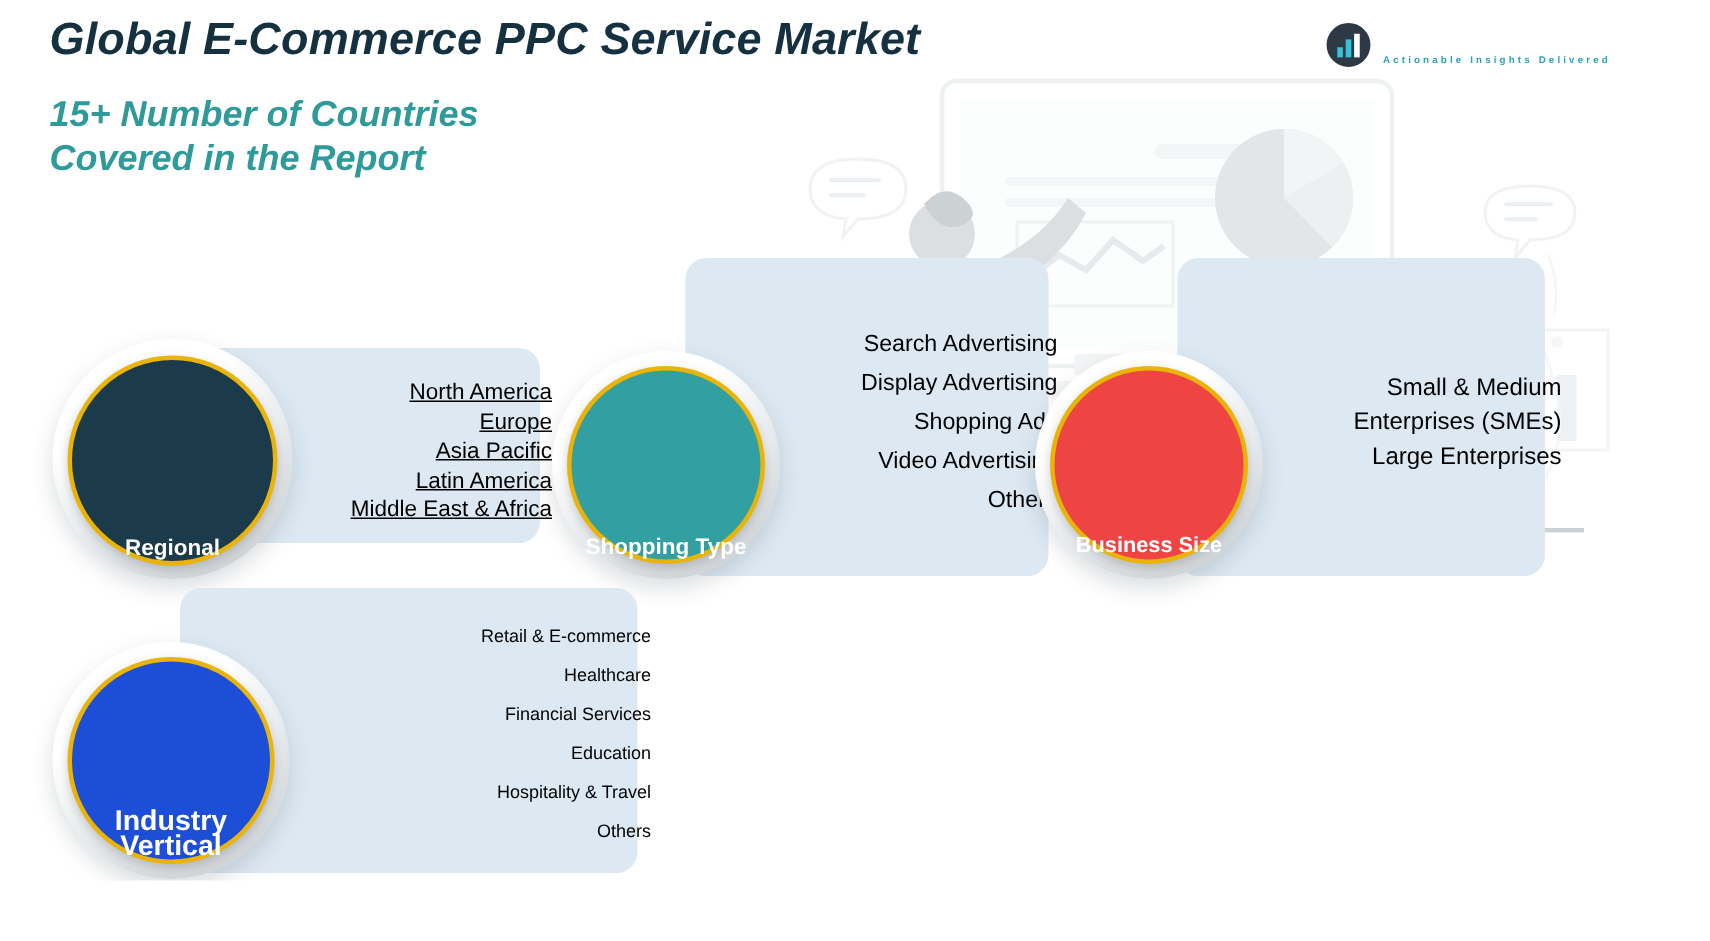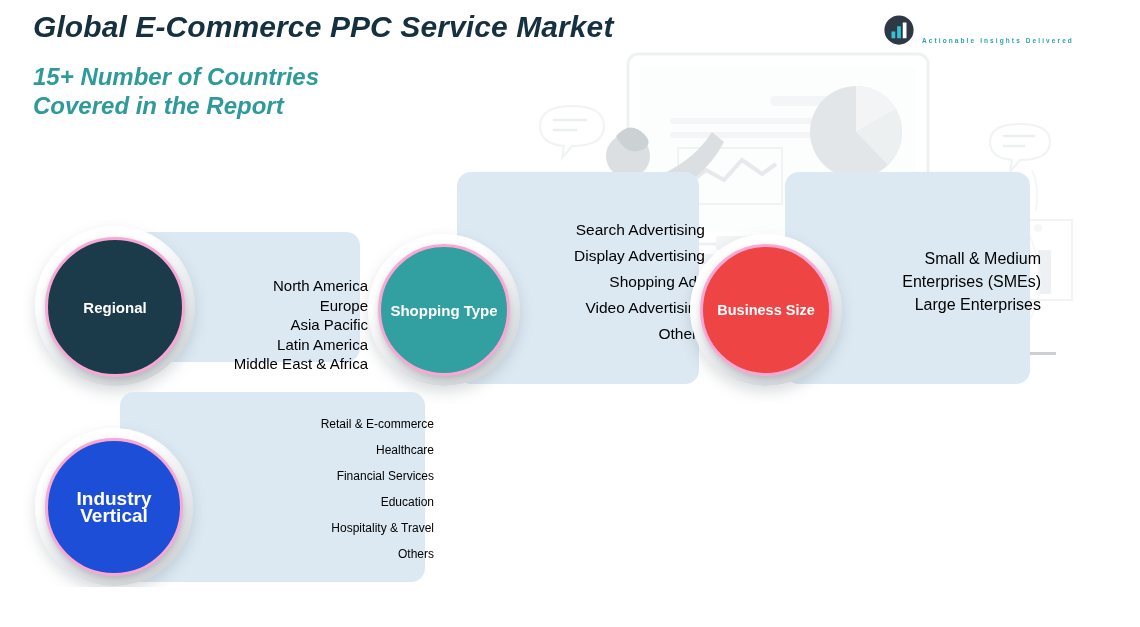--- a/index.html
+++ b/index.html
@@ -54,23 +54,23 @@
     text-align:right;
   }
   
   .ring{
     position:absolute;border-radius:50%;
     background:radial-gradient(circle at 38% 30%, #ffffff 44%, #e9ecee 62%, #d2d6d9 78%, #eceeef 92%, #ffffff 100%);
     box-shadow:0 6px 14px rgba(90,100,110,.22);
   }
   .circle{
     position:absolute;border-radius:50%;
-    border:3px solid #f9a8d4;
+    border:3px solid #eab308;
     box-sizing:border-box;
-    display:flex;align-items:center;justify-content:center;
+    display:flex;align-items:flex-end;justify-content:center;
     color:#ffffff;font-weight:bold;text-align:center;
     line-height:17px;
     box-shadow:0 3px 7px rgba(60,70,80,.28);
   }
   .circle span{white-space:pre-line;}
 </style>
 </head>
 <body>
 
 <div id="stage">
@@ -150,21 +150,21 @@
       <circle cx="20" cy="20" r="18" fill="none" stroke="#2d3a45" stroke-width="3"></circle>
       <rect x="10" y="22" width="5" height="9" fill="#36c1d8"></rect>
       <rect x="17.5" y="15" width="5" height="16" fill="#36c1d8"></rect>
       <rect x="25" y="10" width="5" height="21" fill="#ffffff"></rect>
     </svg>
     <div class="logo-tag">Actionable Insights Delivered</div>
   </div>
 
   <div class="node">
     <div class="panel" style="left:120px;top:232px;width:240px;height:130px;"></div>
-    <div class="panel-list" style="left:196px;top:276px;width:172px;font-size:15px;line-height:19.5px;">North America
+    <div class="panel-list" style="left:196px;top:252px;width:172px;font-size:15px;line-height:19.5px;text-decoration:underline;">North America
 Europe
 Asia Pacific
 Latin America
 Middle East &amp; Africa</div>
     <div class="ring" style="left:35px;top:226px;width:160px;height:160px;"></div>
     <div class="circle" style="left:45px;top:237px;width:140px;height:140px;background:#1b3b4a;font-size:15px;">
       <span>Regional</span>
     </div>
   </div>
 

